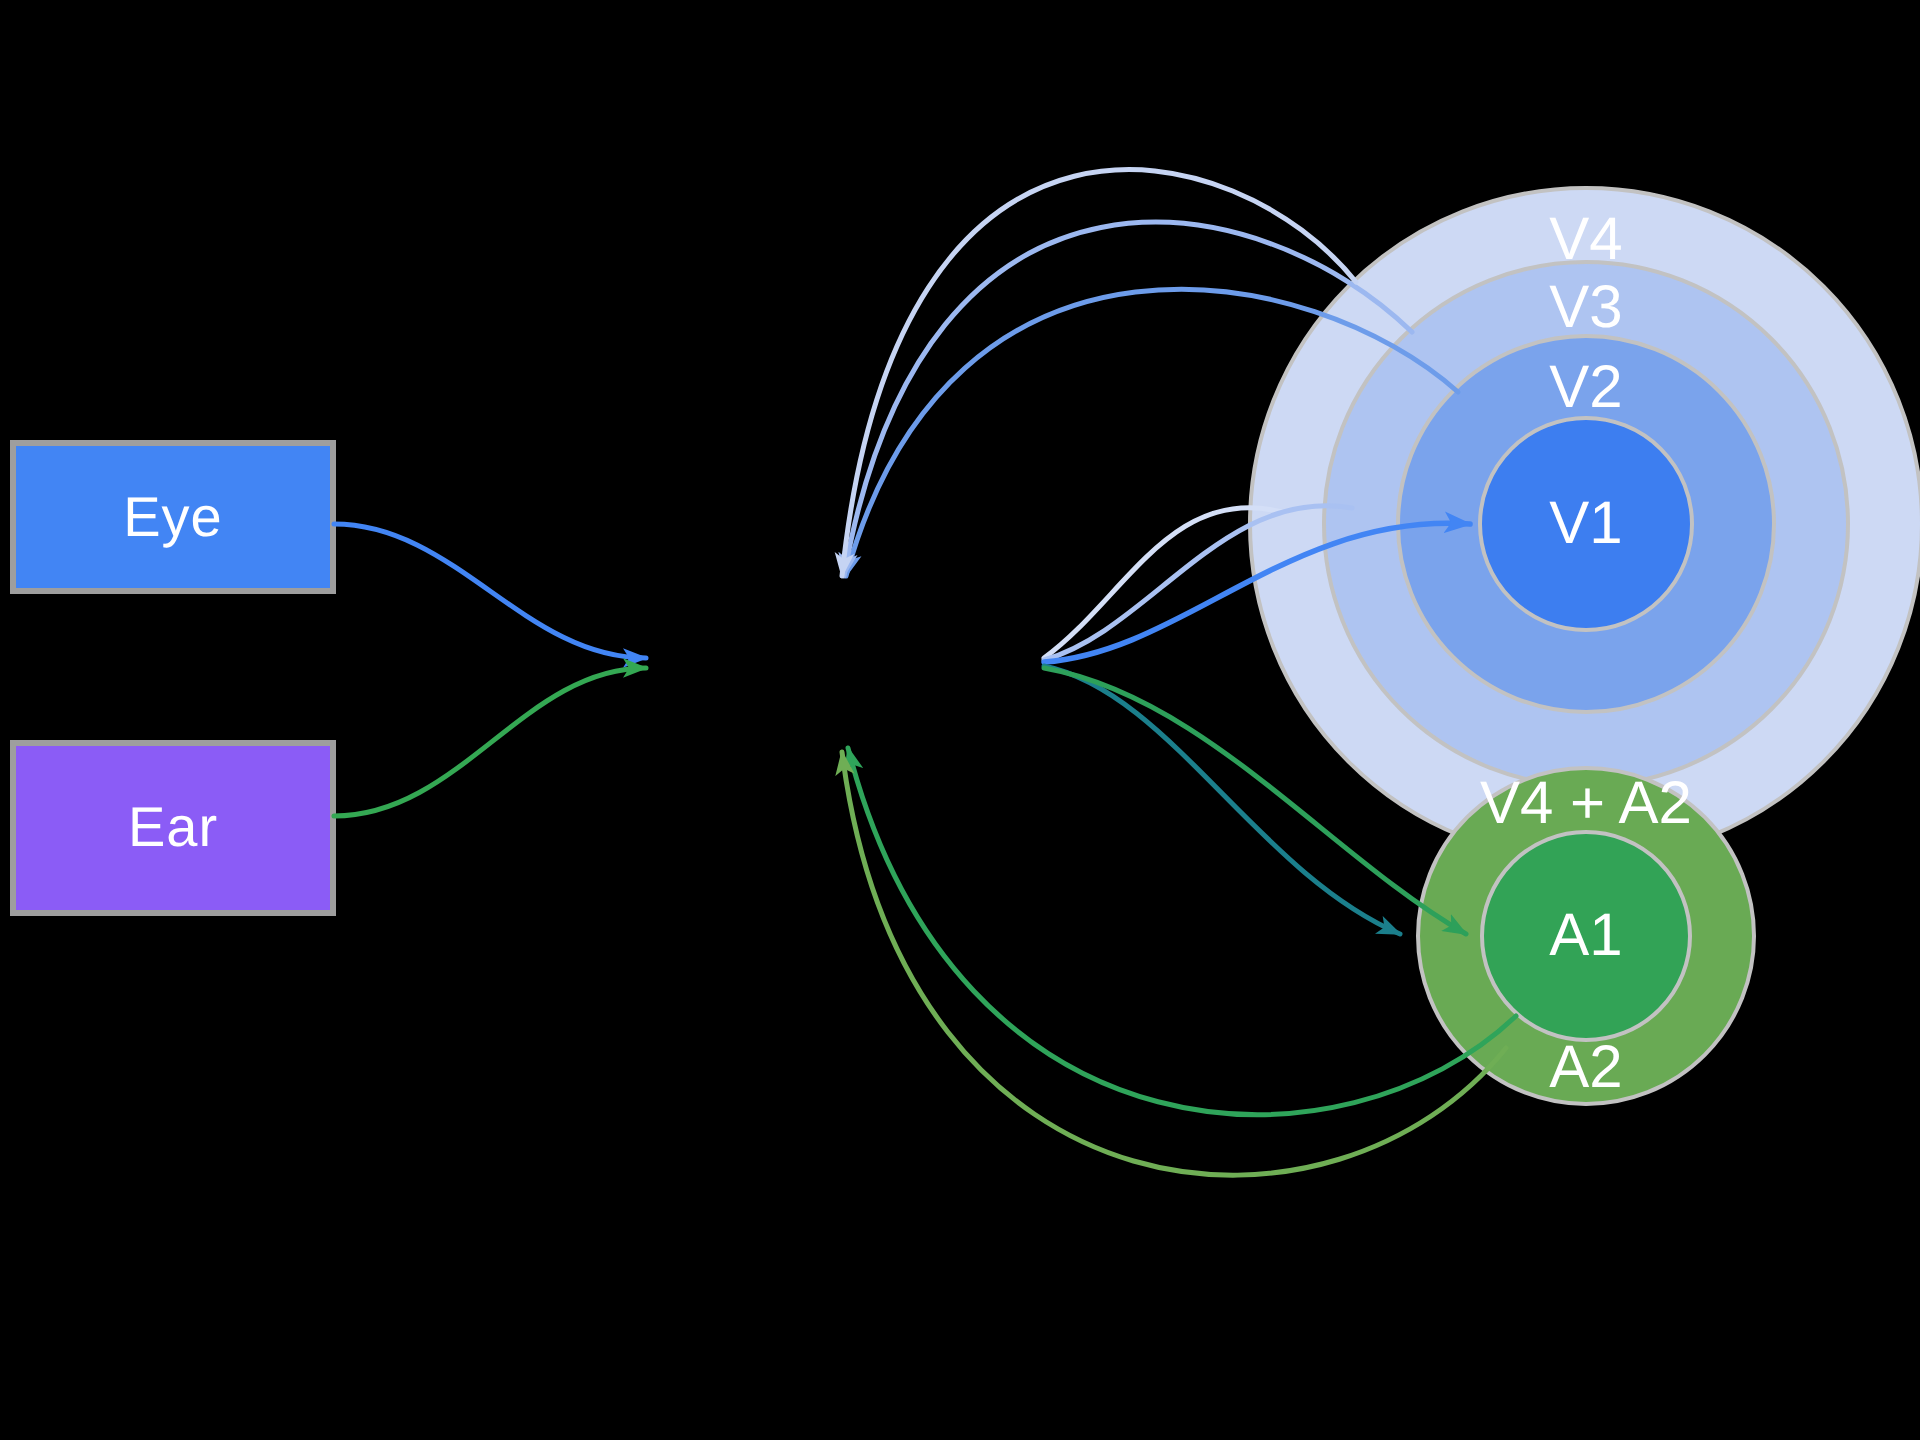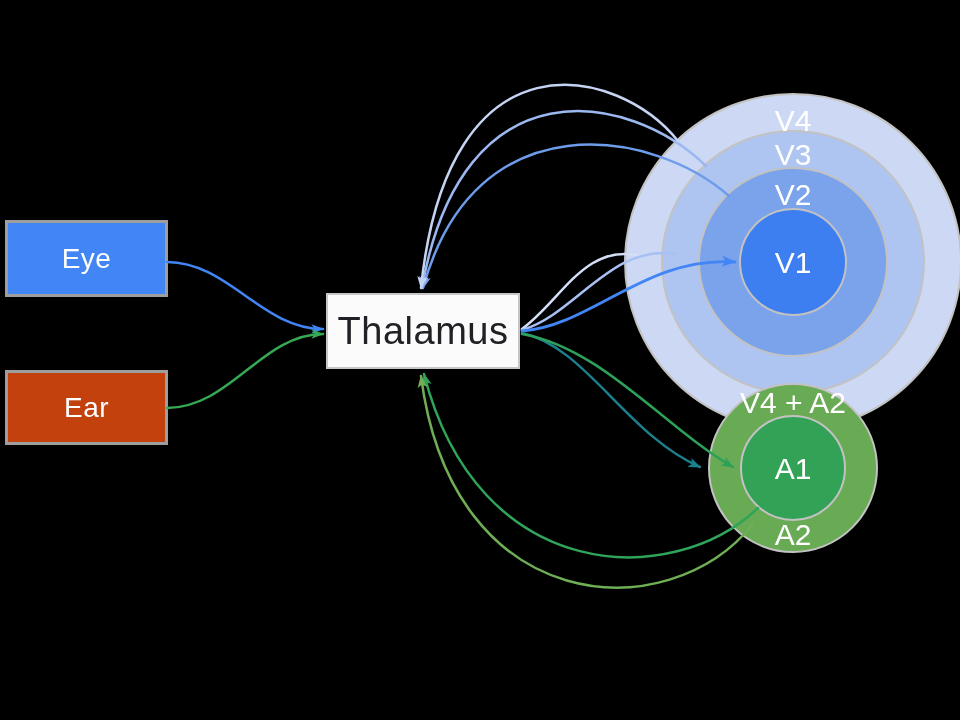--- a/index.html
+++ b/index.html
@@ -22,21 +22,21 @@
     display: flex;
     align-items: center;
     justify-content: center;
     box-sizing: border-box;
     border: 3px solid #9e9e9e;
     color: #ffffff;
     font-size: 28px;
     letter-spacing: 0.5px;
   }
   #eye-box   { left: 5px;   top: 220px; width: 163px; height: 77px; background: #4285f4; }
-  #ear-box   { left: 5px;   top: 370px; width: 163px; height: 75px; background: #c2410c; text-align: right; }
+  #ear-box   { left: 5px;   top: 370px; width: 163px; height: 88px; background: #8b5cf6; text-align: right; }
   #thalamus-box {
     left: 326px; top: 293px; width: 194px; height: 76px;
     background: #fbfbfb; color: #202124; font-size: 38px;
     border: 2px solid #c6c6c6;
   }
   svg#diagram {
     position: absolute;
     left: 0; top: 0;
     pointer-events: none;
   }
@@ -47,23 +47,20 @@
 <div class="stage">
 
   <div class="node-box" id="eye-box">
     <span>Eye</span>
   </div>
 
   <div class="node-box" id="ear-box">
     <span>Ear</span>
   </div>
 
-  <div class="node-box" id="thalamus-box">
-    <span>Thalamus</span>
-  </div>
 
   <svg id="diagram" width="960" height="720">
       <defs>
         <marker id="arrow-0" viewBox="0 0 9 7" refX="8.3" refY="3.5" markerWidth="5" markerHeight="4" orient="auto">
           <path d="M0 0 L9 3.5 L0 7 L2.2 3.5 Z" fill="#4285f4"></path>
         </marker>
         <marker id="arrow-1" viewBox="0 0 9 7" refX="8.3" refY="3.5" markerWidth="5" markerHeight="4" orient="auto">
           <path d="M0 0 L9 3.5 L0 7 L2.2 3.5 Z" fill="#34a853"></path>
         </marker>
         <marker id="arrow-2" viewBox="0 0 9 7" refX="8.3" refY="3.5" markerWidth="5" markerHeight="4" orient="auto">

